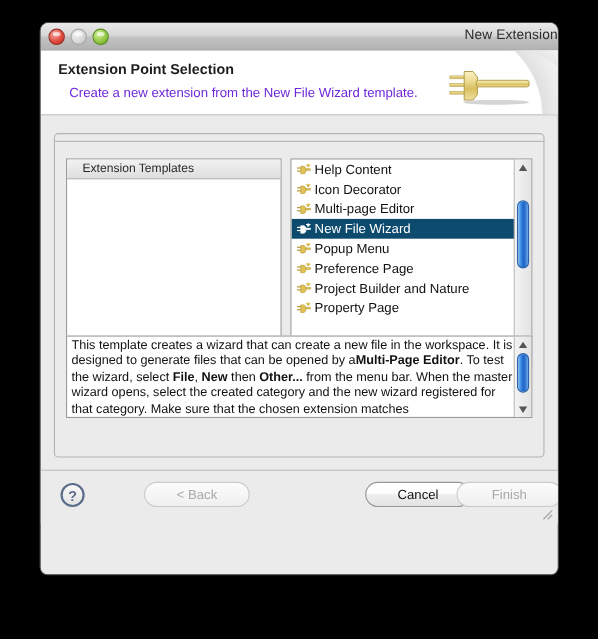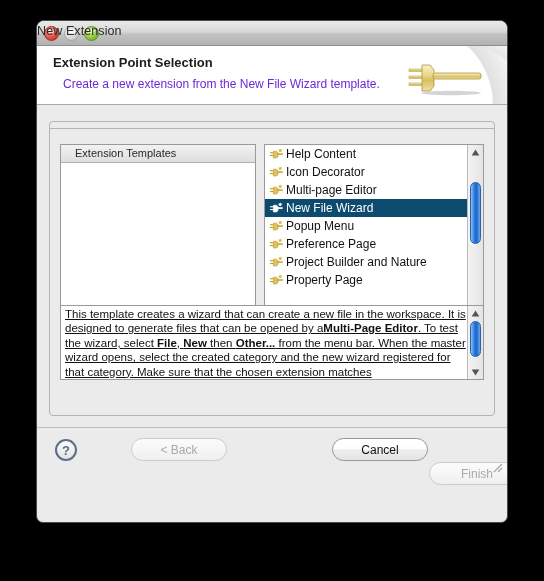--- a/index.html
+++ b/index.html
@@ -26,21 +26,21 @@
 
   
   .titlebar {
     position: relative;
     height: 24px;
     background: linear-gradient(to bottom,#e9e9e9 0%,#d8d8d8 45%,#c2c2c2 55%,#b2b2b2 100%);
     border-bottom: 1px solid #8e8e8e;
   }
   .title-text {
     position: absolute; left:0; right:0; top: 3px;
-    text-align: left;
+    text-align: right;
     font-size: 12.5px;
     color: #2b2b2b;
     letter-spacing: .1px;
   }
   .lights { position:absolute; left:7px; top:5px; display:flex; gap:5px; }
   .light { width:13px; height:13px; border-radius:50%; position:relative; }
   .light::after{
     content:""; position:absolute; left:2.5px; top:1.5px;
     width:7px; height:4px; border-radius:50%;
     background: rgba(255,255,255,.65);
@@ -179,21 +179,21 @@
   .arrowbtn svg { display:block; }
 
   
   .descbox {
     position:absolute; left:10px; right:10px; top:183px; height:75px;
     background:#fff; border:1px solid #9a9a9a; box-sizing:border-box; overflow:hidden;
   }
   .desc-text {
     position:absolute; left:4px; top:1px; right:17px;
     font-size:11.5px; line-height:14.4px; color:#111;
-    overflow:hidden; height:73px;text-decoration:underline;
+    overflow:hidden; height:73px;
   }
   .desc-text b { font-weight:bold; }
 
   
   .buttonbar {
     position:absolute; left:0; right:0; bottom:0; height:48px;
     border-top:1px solid #bdbdbd;
     background:#ebebeb;
   }
   .helpbtn {
@@ -220,21 +220,21 @@
     border:1px solid #cbcbcb; color:#a9a9a9;
   }
   .btn.default {
     background: linear-gradient(to bottom,#cfe4fb,#7db2ef 12%,#2f7fe0 52%,#1f63c6 55%,#6aa6ea 92%,#bcd9f8);
     border:1px solid #2a5fa5; color:#fff; font-weight:bold;
     box-shadow: 0 0 0 1px rgba(120,165,225,.45);
   }
   .btn-back   { left:94px;  width:96px; }
   .btn-next   { left:192px; width:96px; }
   .btn-cancel { left:295px; width:96px; }
-  .btn-finish { left:392px; width:96px;margin-top:24px; }
+  .btn-finish { left:378px; width:96px; }
 
   
   .grip { position:absolute; right:4px; bottom:3px; width:13px; height:13px; }
 </style>
 </head>
 <body>
 
 <div id="root">
 
   <div class="window">

